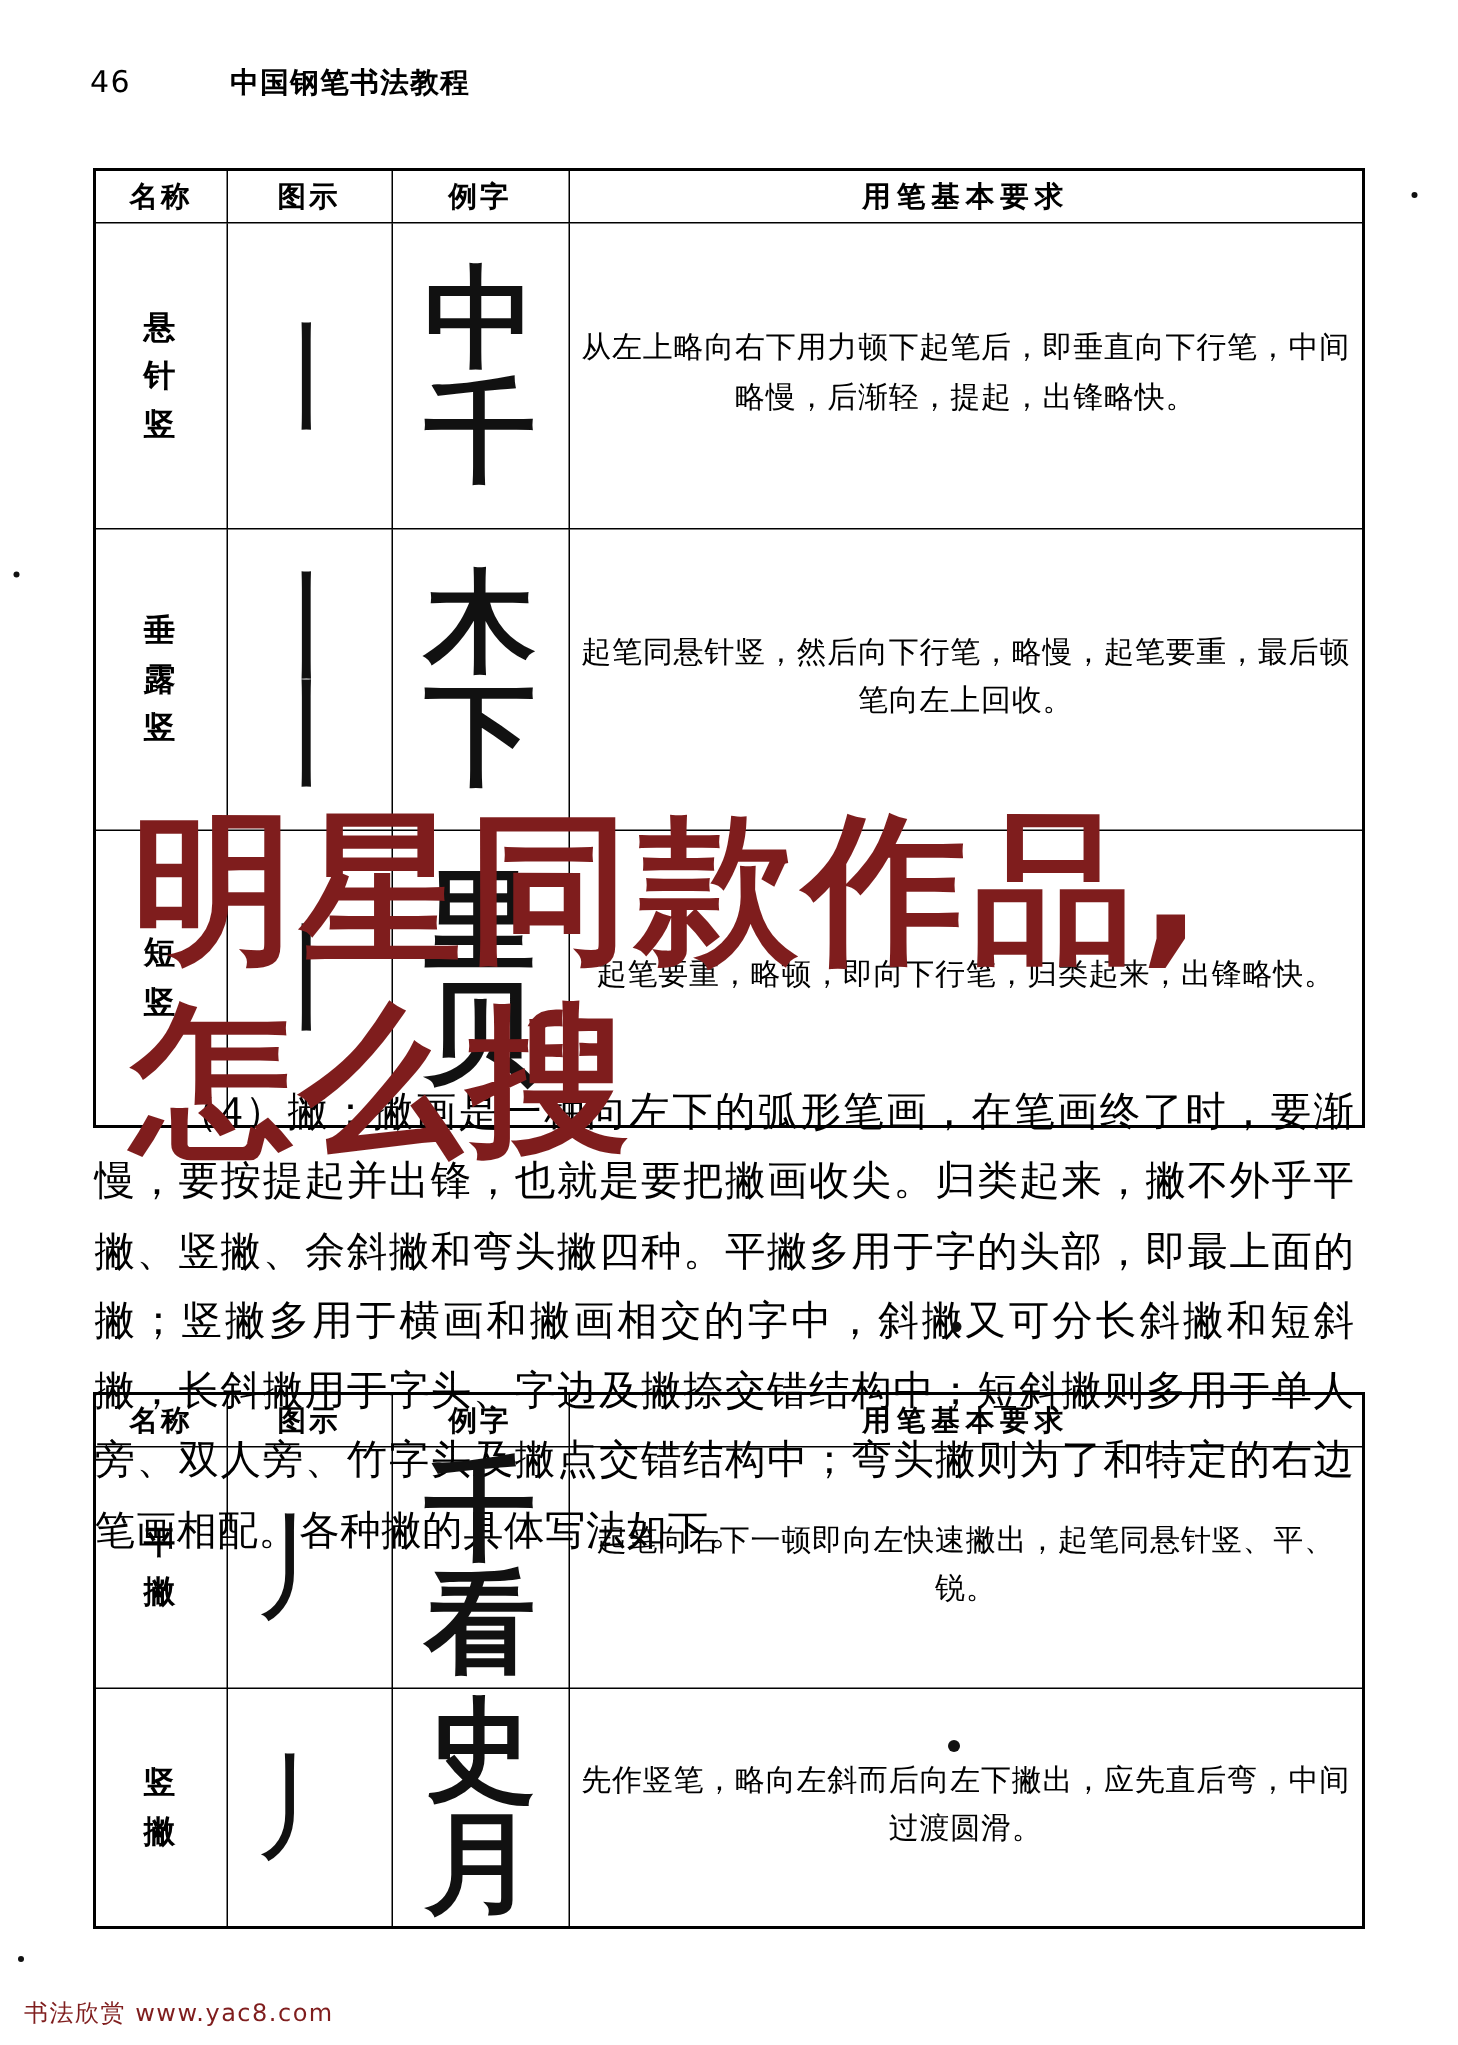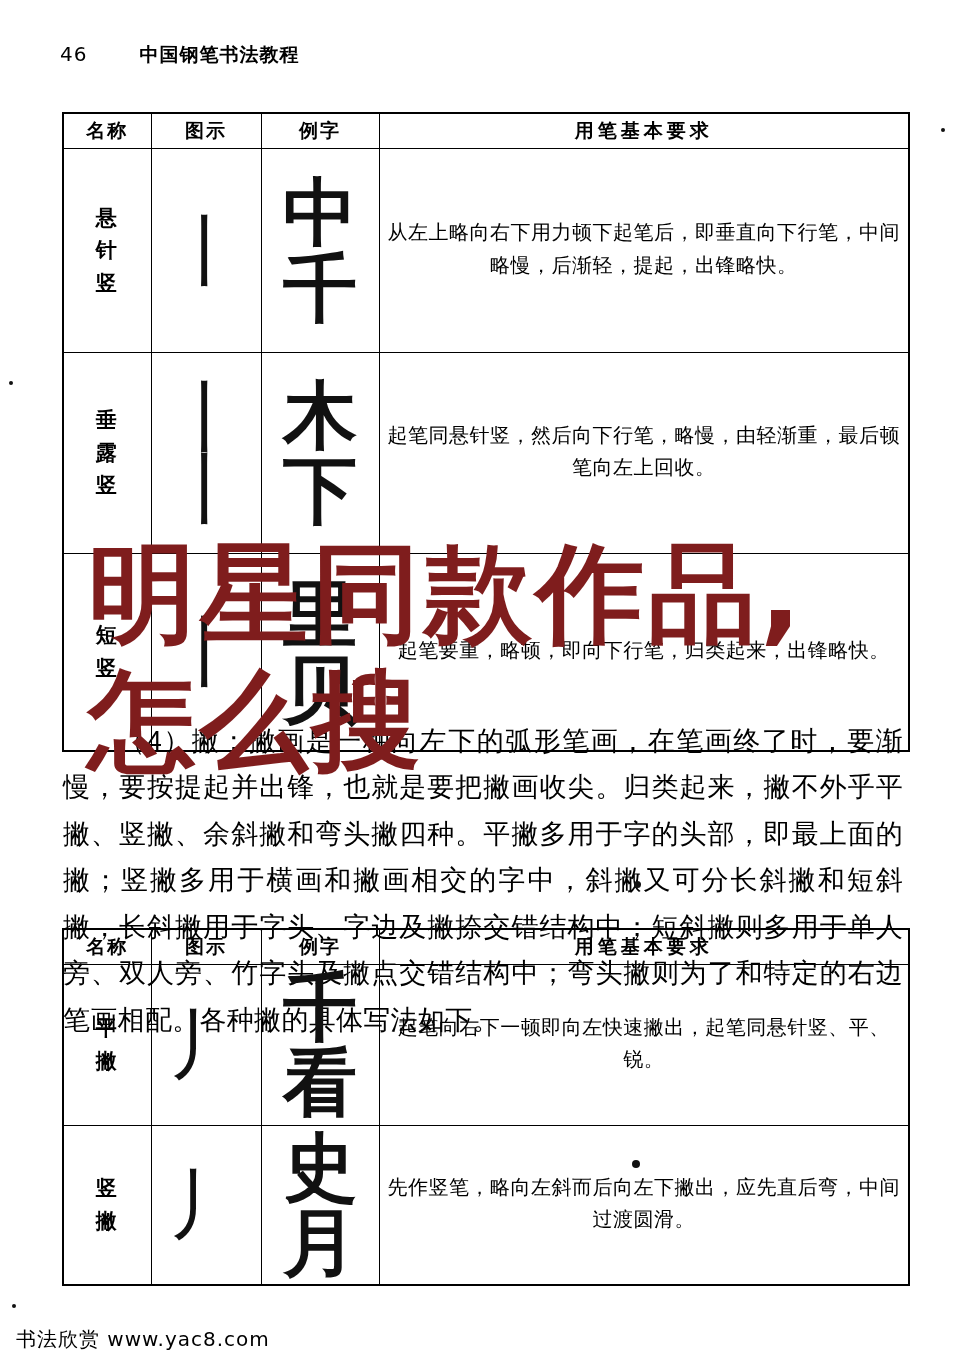--- a/index.html
+++ b/index.html
@@ -17,21 +17,21 @@
   }
 
   
   .page-header {
     position: absolute;
     top: 42px;
     left: 60px;
     width: 860px;
     display: flex;
     align-items: baseline;
-    gap: 52px;
+    gap: 66px;
   }
   .page-number {
     font-size: 20px;
     letter-spacing: 1px;
   }
   .book-title {
     font-size: 19px;
     font-weight: 700;
     letter-spacing: 1px;
     text-align: center;
@@ -140,22 +140,22 @@
     pointer-events: none;
     z-index: 5;
     white-space: pre-line;
   }
 
   
   .footer {
     position: absolute;
     left: 16px;
     bottom: 10px;
-    font-size: 20px;
-    color: #000000;
+    font-size: 16px;
+    color: #7f1d1d;
     letter-spacing: 1px;
   }
 
   
   .speck { position: absolute; background: #111; border-radius: 50%; }
   #speck-1 { left: 941px; top: 128px; width: 4px; height: 4px; }
   #speck-2 { left: 9px;  top: 381px; width: 4px; height: 4px; }
   #speck-3 { left: 634px; top: 881px; width: 7px; height: 7px; }
   #speck-4 { left: 632px; top: 1160px; width: 8px; height: 8px; }
   #speck-5 { left: 12px; top: 1304px; width: 4px; height: 4px; }
@@ -210,21 +210,21 @@
             <span style="display: block; line-height: 0.95;">丨</span>
             <span style="display: block; line-height: 0.95;">丨</span>
           </div>
     </td>
     <td class="glyph-cell">
       <div class="ex-glyph">
             <span>木</span>
             <span>下</span>
           </div>
     </td>
-    <td class="desc-cell">起笔同悬针竖，然后向下行笔，略慢，由轻渐重，最后顿笔向左上回收。</td>
+    <td class="desc-cell">起笔同悬针竖，然后向下行笔，略慢，起笔要重，最后顿笔向左上回收。</td>
   </tr>
   <tr class="r3">
     <td class="name-cell">
           <span>短</span>
           <span>竖</span>
         </td>
     <td class="glyph-cell">
       <div class="icon-glyph">丨</div>
     </td>
     <td class="glyph-cell">

